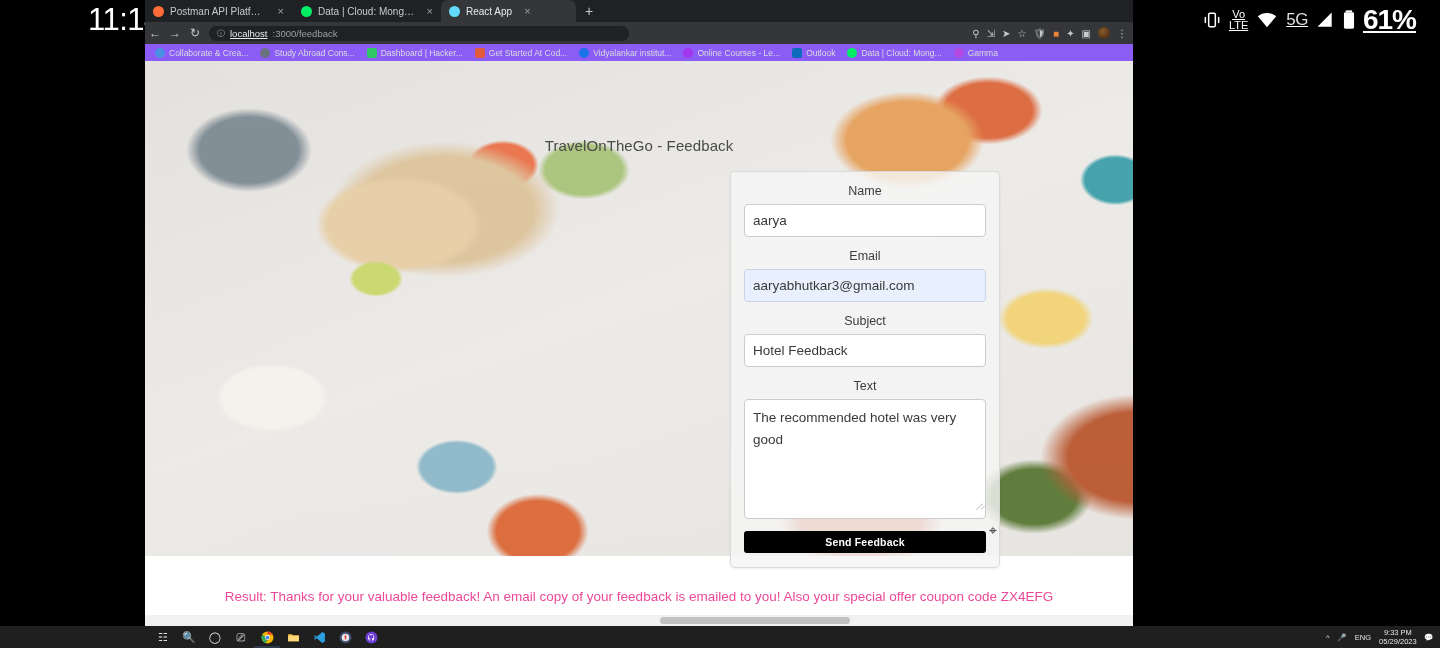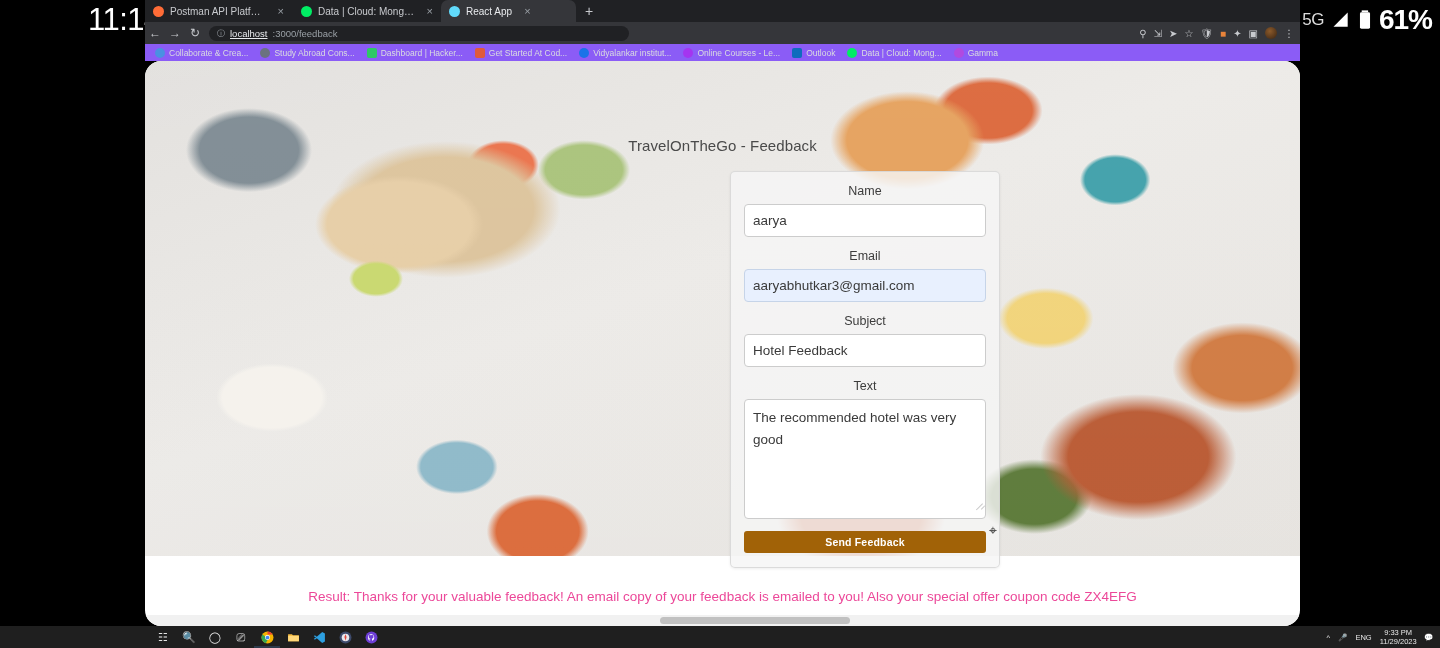--- a/index.html
+++ b/index.html
@@ -17,29 +17,29 @@
   .phone-status { position: absolute; left: 0; top: 0; width: 1440px; height: 40px; color: #fff; }
   .phone-clock {
     position: absolute; left: 88px; top: 2px;
     font-size: 31px; font-weight: 400; letter-spacing: -0.5px; color: #fff;
     font-family: "Liberation Sans", sans-serif;
   }
   .phone-notif { position: absolute; top: 6px; display: block; opacity: .96; }
   .n1 { left: 152px; } .n2 { left: 188px; } .n3 { left: 215px; } .n4 { left: 252px; }
   .notif-dot { position: absolute; left: 295px; top: 15px; width: 7px; height: 7px; border-radius: 50%; background: #fff; }
 
-  .phone-right { position: absolute; right: 8px; top: 0; height: 40px; display: flex; align-items: center; gap: 7px; }
+  .phone-right { position: absolute; right: 24px; top: 0; height: 40px; display: flex; align-items: center; gap: 7px; text-decoration: underline; }
   .volte { font-size: 10px; line-height: 1; text-align: center; color: #fff; }
   .volte b { display: block; font-size: 11px; font-weight: 400; }
   .volte i { display: block; font-style: normal; font-size: 11px; }
   .fivege { font-size: 17px; color: #ddd; letter-spacing: -.5px; }
   .batt-pct { font-size: 28px; font-weight: 700; color: #fff; letter-spacing: -1px; }
 
   
-  .browser { position: absolute; left: 145px; top: 0; width: 1155px; height: 626px; }
+  .browser { position: absolute; left: 145px; top: 0; width: 988px; height: 626px; }
 
   .tabstrip { position: relative; height: 22px; background: #202124; }
   .tab {
     position: absolute; top: 0; height: 22px;
     display: flex; align-items: center; gap: 6px;
     padding: 0 6px 0 8px; border-radius: 7px 7px 0 0;
     font-size: 10px; color: #c8cace; white-space: nowrap;
   }
   .tab.active { background: #35363a; color: #e8eaed; }
   .tab .favicon { width: 11px; height: 11px; border-radius: 50%; flex: 0 0 11px; display:block; }
@@ -59,21 +59,21 @@
   .omnibox .host { color: #e8eaed; text-decoration: underline; }
   .toolbar-right { margin-left: auto; display: flex; align-items: center; gap: 7px; padding-right: 6px; }
   .toolbar-right .tb-ico { font-size: 10px; color: #c8cace; display: inline-block; }
   .avatar-ico { width: 12px; height: 12px; border-radius: 50%; background: radial-gradient(circle at 40% 35%, #8b5a2b, #3a2412); display:inline-block; }
 
   .bookmarks { height: 17px; background: #8b5cf6; display: flex; align-items: center; gap: 2px; padding-left: 5px; overflow: hidden; }
   .bm { display: flex; align-items: center; gap: 4px; padding: 0 5px; font-size: 8.5px; color: #dadce0; white-space: nowrap; }
   .bm .bm-ico { width: 10px; height: 10px; border-radius: 2px; flex: 0 0 10px; }
 
   
-  .viewport { position: relative; height: 565px; background: #fff; overflow: hidden; border-radius: 16px; }
+  .viewport { position: relative; height: 565px; background: #fff; overflow: hidden; }
   .page-bg {
     position: absolute; left: 0; top: 0; width: 1155px; height: 495px;
     background-color: #e9e7e4;
     background-image:
       radial-gradient(ellipse 90px 55px at 11% 68%, #f5f2ec 0 55%, transparent 62%),
       radial-gradient(ellipse 60px 40px at 27% 82%, #8fb9c9 0 60%, transparent 68%),
       radial-gradient(ellipse 45px 30px at 20% 44%, #c8d86f 0 50%, transparent 60%),
       radial-gradient(ellipse 120px 70px at 22% 33%, #e6cda6 0 60%, transparent 70%),
       radial-gradient(ellipse 160px 95px at 26% 30%, #dcc39c 0 55%, transparent 72%),
       radial-gradient(ellipse 70px 45px at 38% 22%, #a8c27a 0 55%, transparent 66%),
@@ -135,21 +135,21 @@
   }
   .ta-grip:before, .ta-grip:after {
     content:""; position: absolute; right: 0; background: #888; height: 1px;
   }
   .ta-grip:before { width: 9px; bottom: 0; transform: rotate(-45deg); transform-origin: right bottom; }
   .ta-grip:after { width: 5px; bottom: 0; right: 0; transform: rotate(-45deg) translateY(3px); transform-origin: right bottom; }
   .ibeam { position: absolute; left: 245px; top: 124px; color: #333; font-size: 14px; line-height: 1; }
 
   .send-btn {
     width: 100%; height: 22px; border: none; border-radius: 3px;
-    background: #a16207; color: #fff; font-size: 10.5px; font-weight: 700;
+    background: #000000; color: #fff; font-size: 10.5px; font-weight: 700;
     font-family: "Liberation Sans", sans-serif; cursor: pointer;
     letter-spacing: .2px;
   }
 
   .result-line {
     position: absolute; left: 0; right: 0; top: 528px;
     text-align: center; font-size: 13.5px; color: #ec4899; padding: 0 30px;
     white-space: nowrap; overflow: hidden;
   }
 
@@ -370,19 +370,19 @@
           <path d="M12 5.5 a6.5 6.5 0 0 0 -2 12.7 c-.4 0-.5-.3-.5-.6 v-1.3 c-1.9.4-2.3-.9-2.3-.9 -.3-.8-.8-1-.8-1 -.6-.4 0-.4 0-.4 .7 0 1.1.7 1.1.7 .6 1.1 1.7.8 2.1.6 0-.5.3-.8.5-1 -1.6-.2-3.2-.8-3.2-3.5 0-.8.3-1.4.7-1.9 -.1-.2-.3-.9.1-1.9 0 0 .6-.2 1.9.7 a6.2 6.2 0 0 1 3.4 0 c1.3-.9 1.9-.7 1.9-.7 .4 1 .2 1.7.1 1.9 .5.5.7 1.1.7 1.9 0 2.7-1.6 3.3-3.2 3.5 .3.2.5.7.5 1.4 v2.1 c0 .3-.1.6-.5.6 a6.5 6.5 0 0 0 -2-12.7 Z" fill="#fff"></path>
         </svg>
       </span>
     </div>
     <div class="tb-right">
       <span>^</span>
       <span>🎤</span>
       <span>ENG</span>
       <span class="tb-clock">
         <span>9:33 PM</span><br>
-        <span>11/29/2023</span>
+        <span>05/29/2023</span>
       </span>
       <span>💬</span>
     </div>
   </div>
 
 </div>
 
 </body></html>

